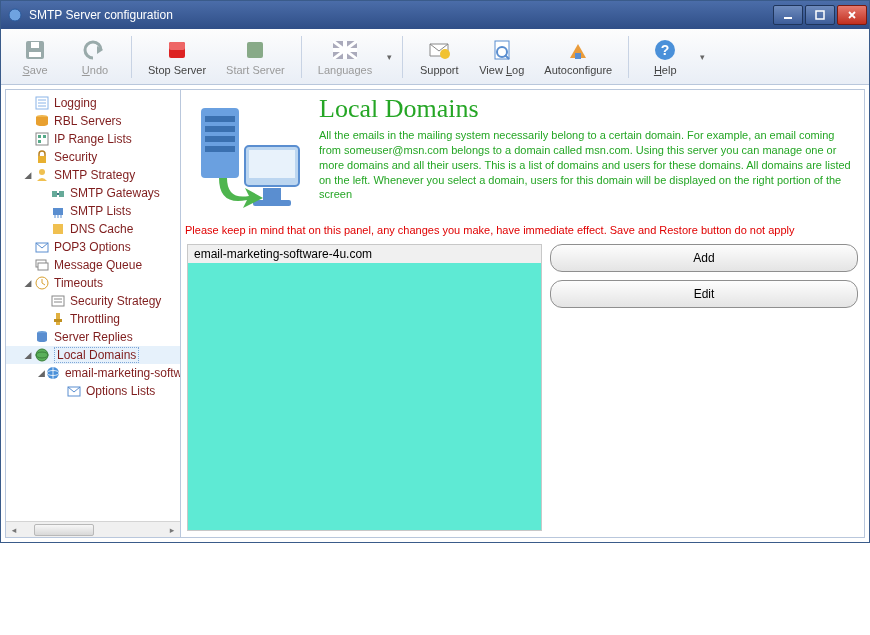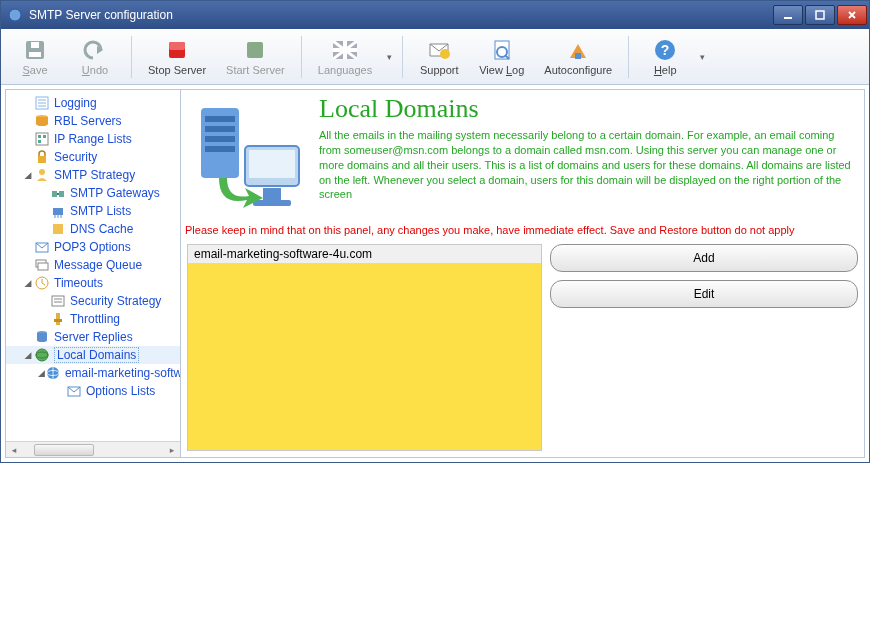--- a/index.html
+++ b/index.html
@@ -4,21 +4,21 @@
 <style>
 * { box-sizing: border-box; margin: 0; padding: 0; }
 body {
   font-family: "Segoe UI", Tahoma, sans-serif;
   font-size: 12px;
   background: #fff;
   width: 870px; height: 635px;
   overflow: hidden;
 }
 .window {
-  width: 870px; height: 463px;
+  width: 870px; height: 543px;
   border: 1px solid #3a5b8a;
   display: flex; flex-direction: column;
   background: #fff;
 }
 .titlebar {
   height: 28px;
   background: linear-gradient(#4b6da9, #2f4e87);
   display: flex; align-items: center;
   color: #fff;
   padding: 0 2px 0 6px;
@@ -95,21 +95,21 @@
   width: 12px; text-align: center; color: #666; font-size: 9px;
 }
 .tree-item .ticon { width: 16px; height: 16px; margin-right: 4px; display:flex; align-items:center; justify-content:center; }
 .tree-item.selected {
   background: #e6f1fb;
 }
 .tree-item.selected .label-box {
   border: 1px dotted #7fa7d8;
   padding: 0 2px;
 }
-.tree-item .label { font-size: 12px; color: #1d4ed8; }
+.tree-item .label { font-size: 12px; color: #7f1d1d; }
 .hscroll {
   height: 16px;
   background: #f0f0f0;
   border-top: 1px solid #d4d4d4;
   display: flex; align-items: center;
   padding: 0 2px;
 }
 .hscroll .thumb { width: 60px; height: 12px; background: linear-gradient(#f7f7f7,#d8d8d8); border:1px solid #b8b8b8; border-radius:2px; margin-left: 14px;}
 .hscroll .arrow { width:12px; text-align:center; color:#777; font-size:9px; }
 .main {
@@ -148,21 +148,21 @@
 }
 .workarea {
   flex: 1;
   display: flex;
   padding: 0 6px 6px 6px;
   gap: 8px;
 }
 .listbox {
   width: 355px;
   border: 1px solid #c8c8c8;
-  background: #fde047;
+  background: #5eead4;
 }
 .listbox .row {
   background: #f0f0f0;
   padding: 2px 6px;
   font-size: 12px;
 }
 .btncol {
   flex: 1;
   display: flex; flex-direction: column;
   gap: 8px;

